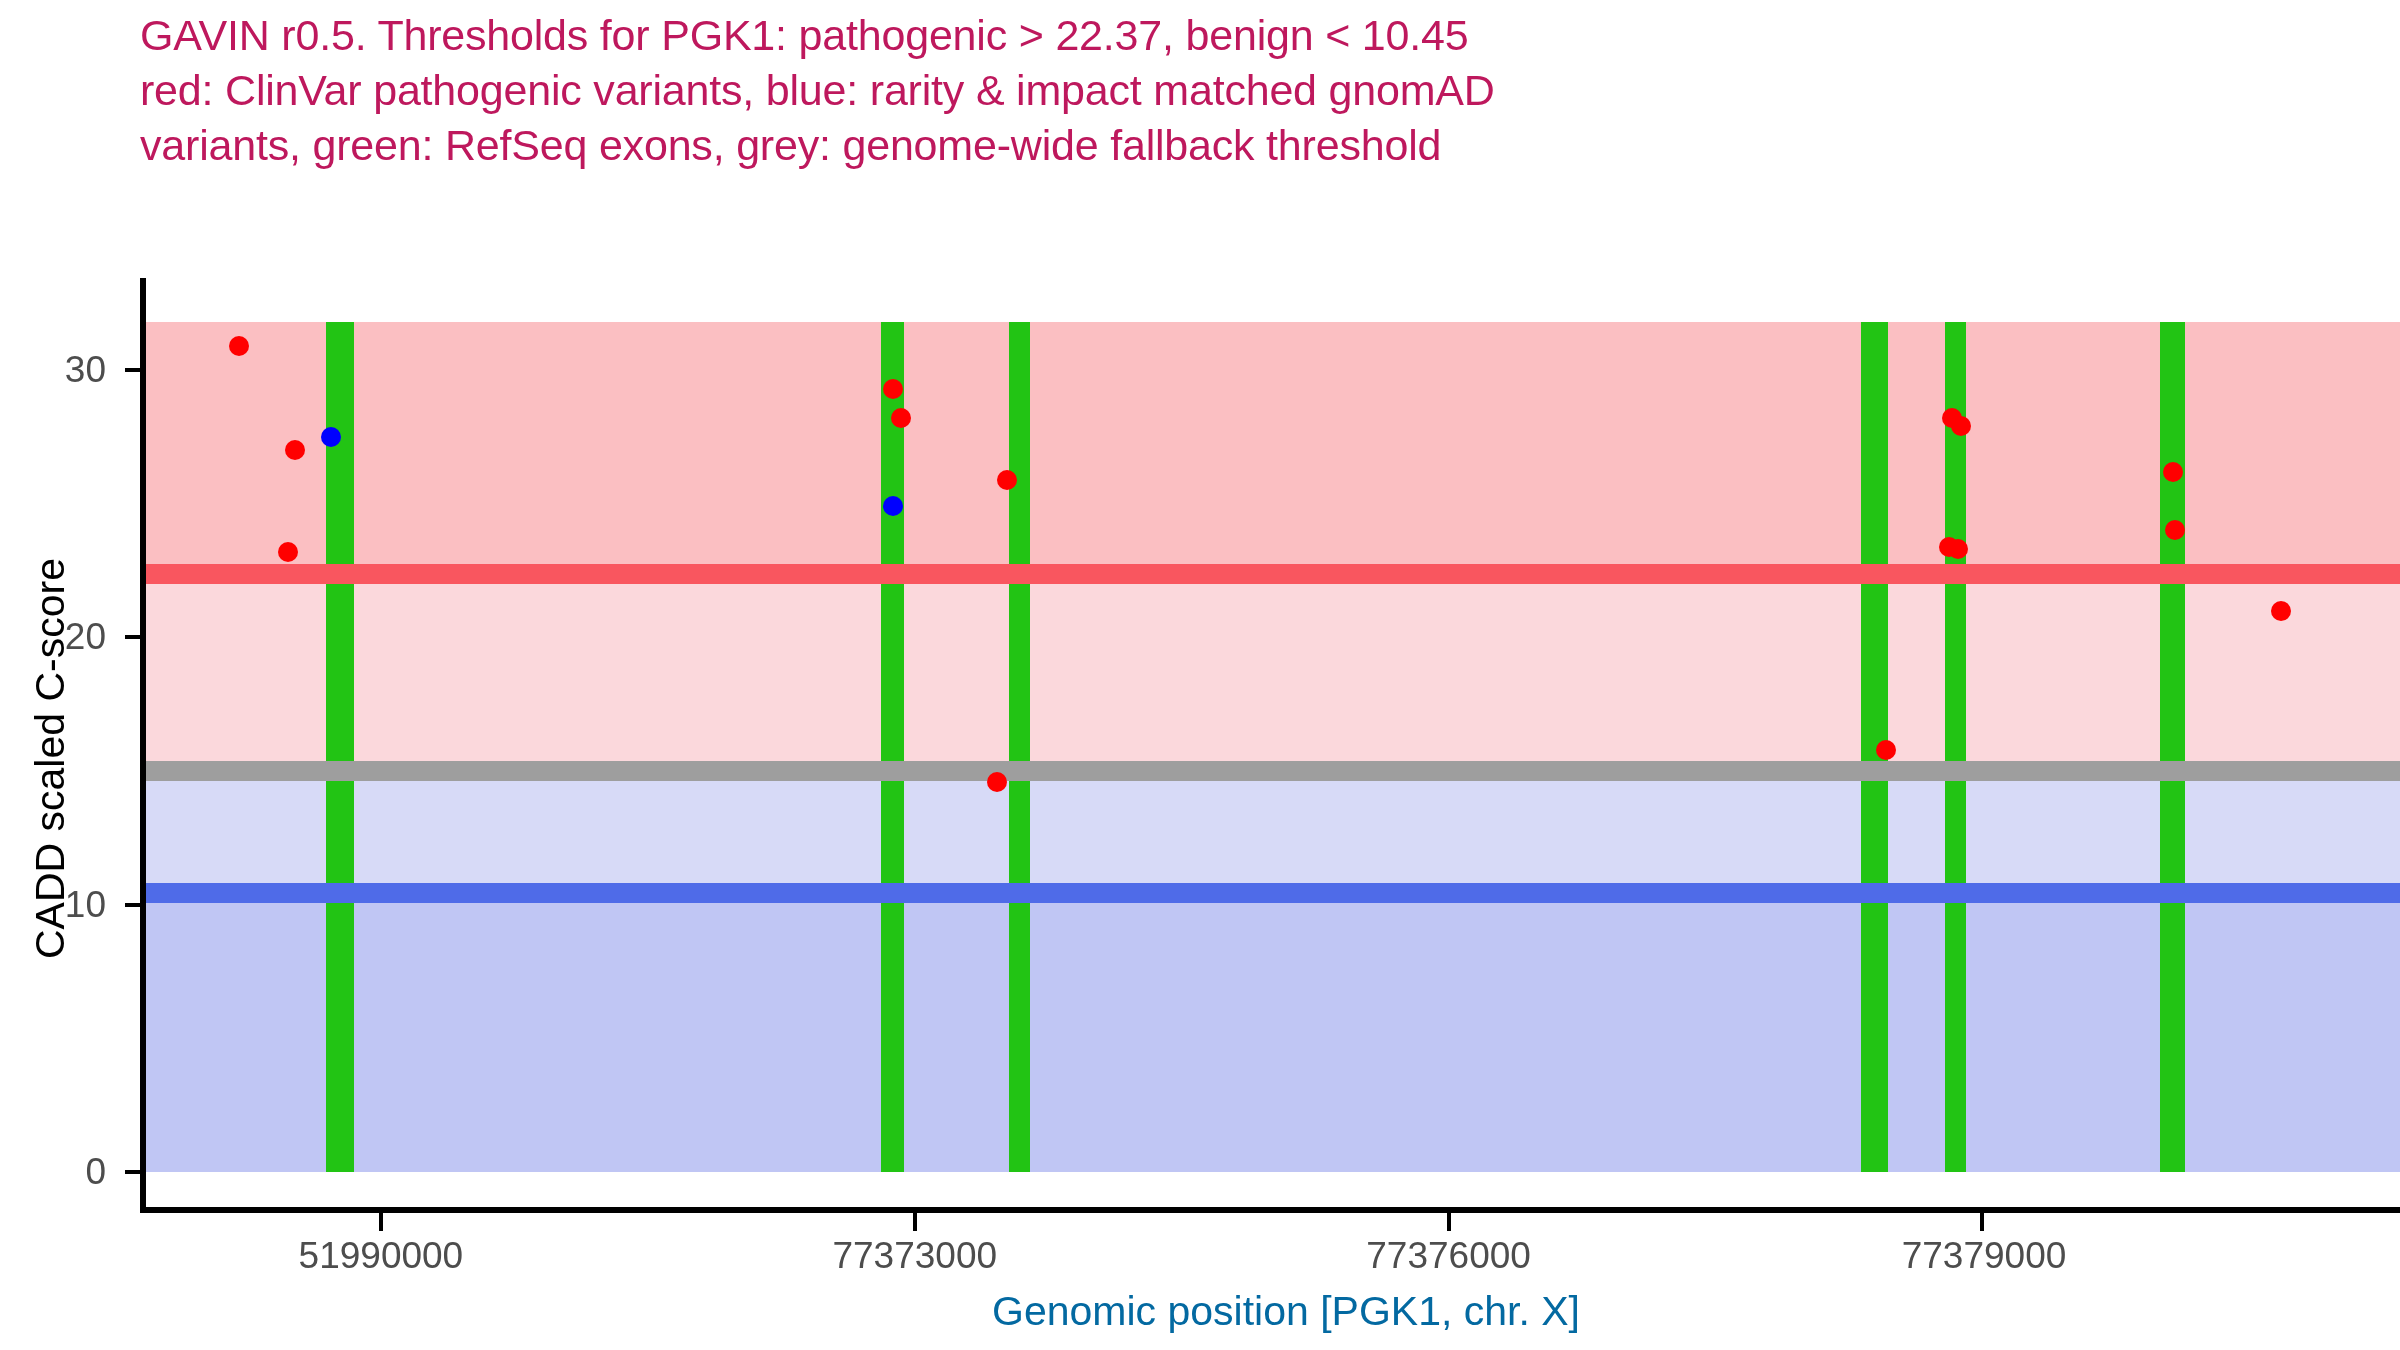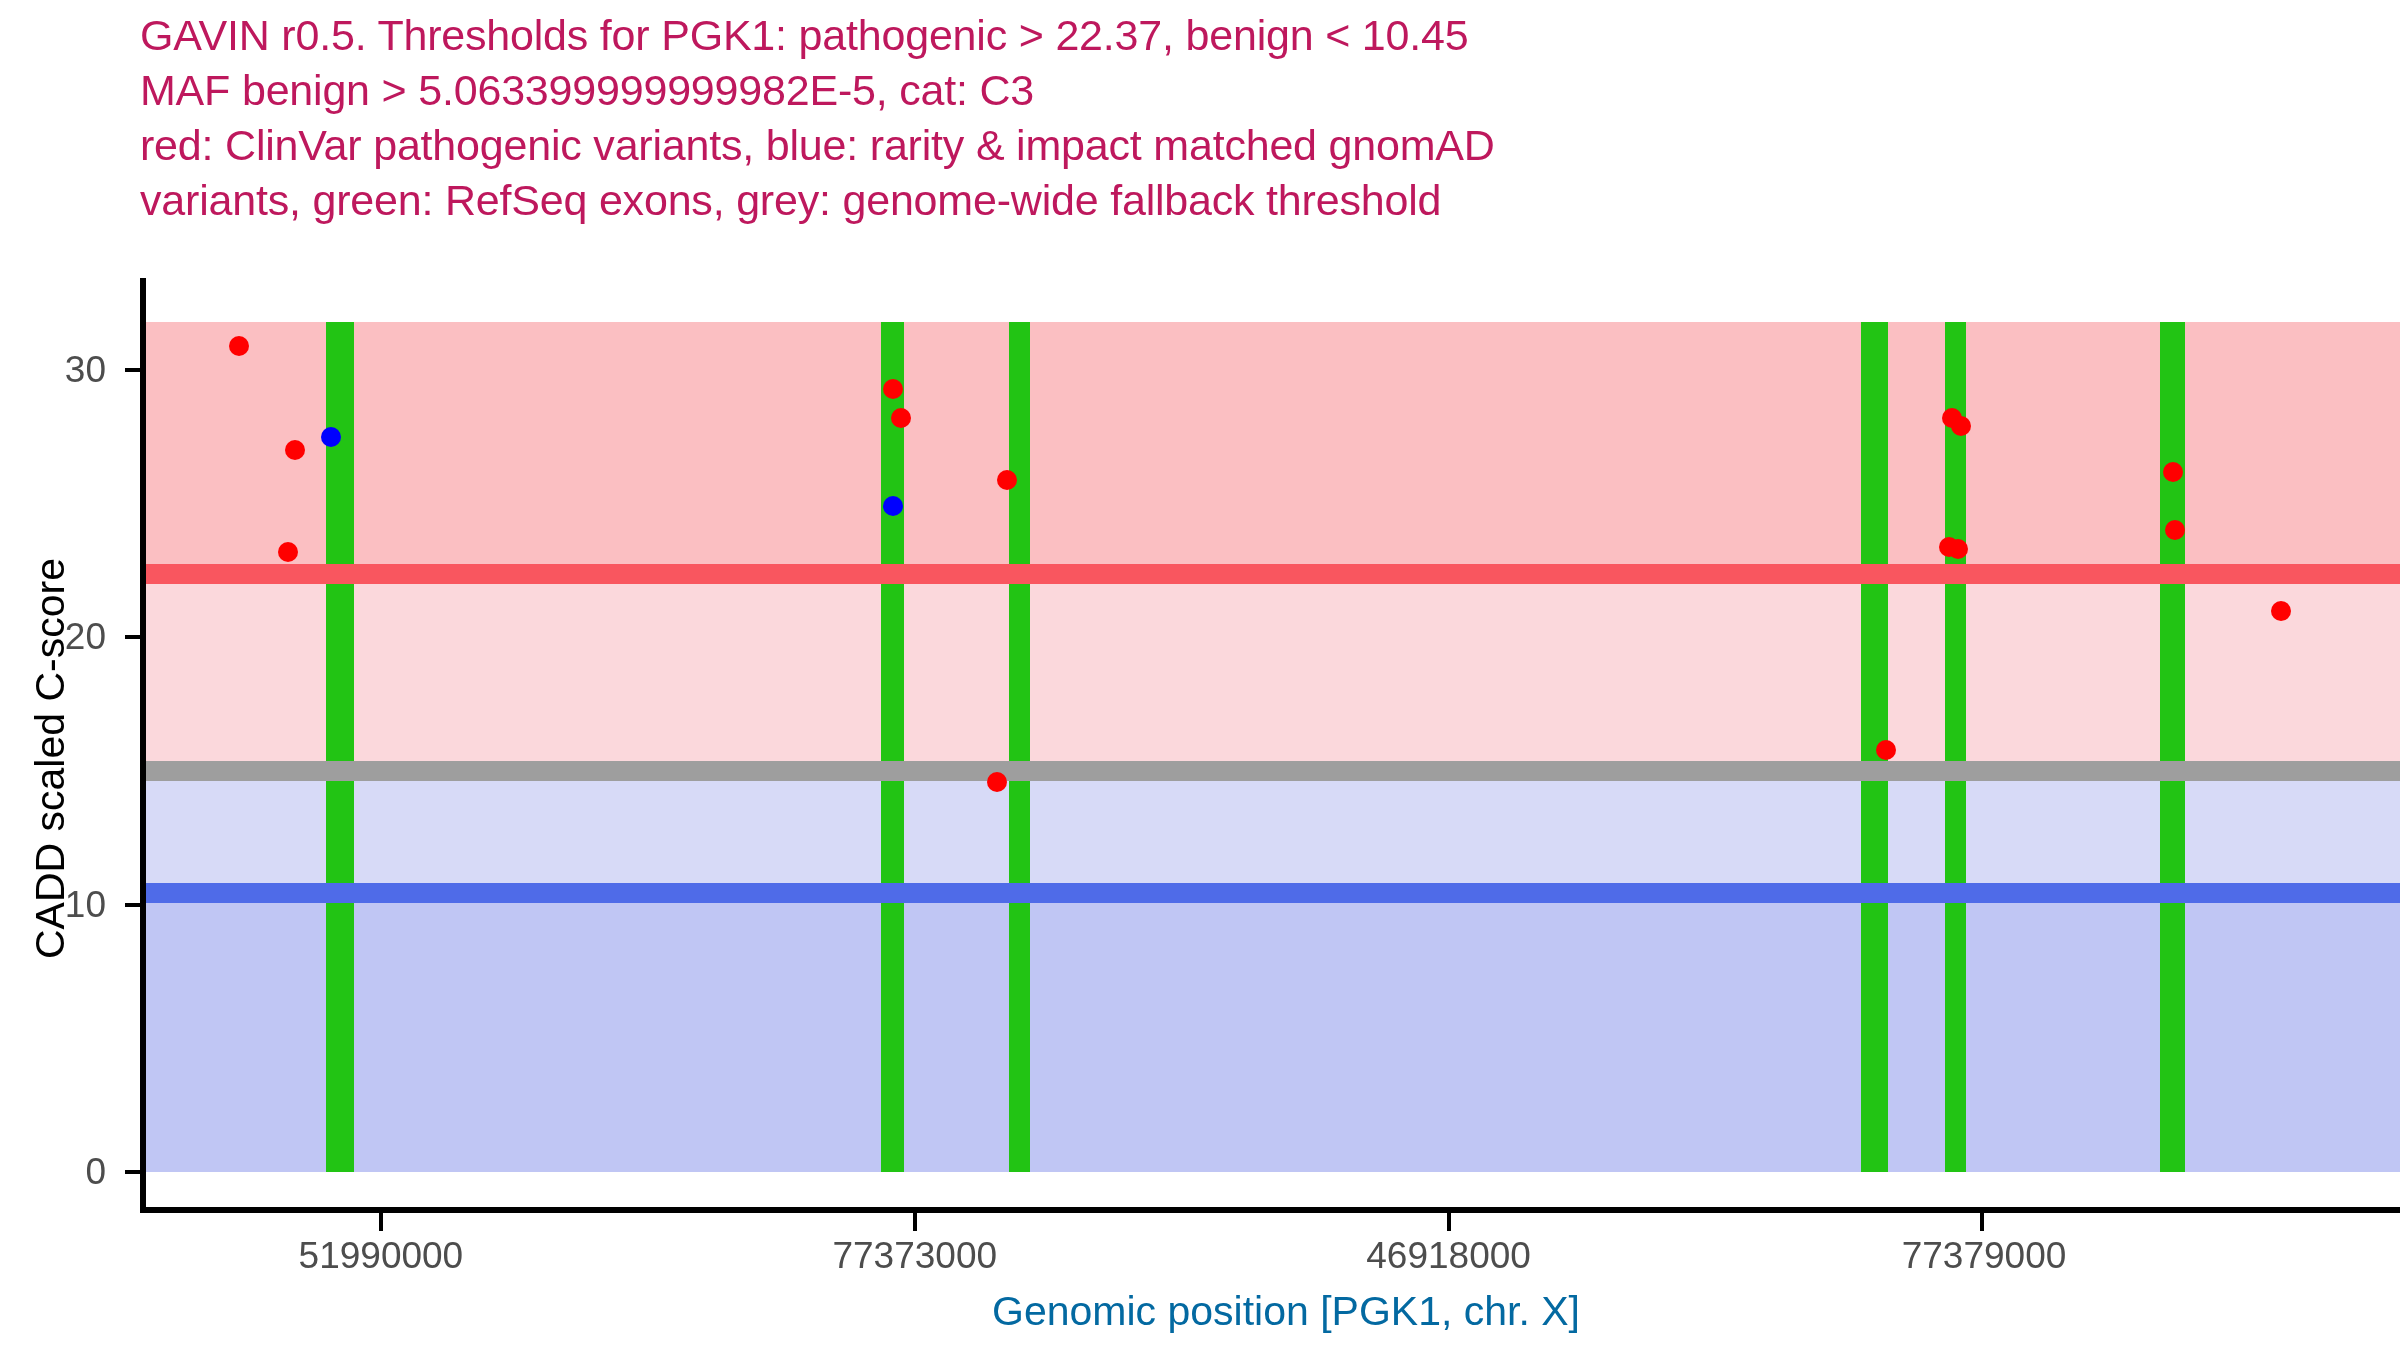--- a/index.html
+++ b/index.html
@@ -115,21 +115,20 @@
     transform-origin:center center;
   }
 </style>
 </head>
 <body>
 
 <div id="root">
 
   <div class="title-block">
     <div class="title-line">GAVIN r0.5. Thresholds for PGK1: pathogenic &gt; 22.37, benign &lt; 10.45</div>
-    <div class="title-line">MAF benign &gt; 5.063399999999982E-5, cat: C3</div>
     <div class="title-line">red: ClinVar pathogenic variants, blue: rarity &amp; impact matched gnomAD</div>
     <div class="title-line">variants, green: RefSeq exons, grey: genome-wide fallback threshold</div>
   </div>
 
   <div class="axis-title-y">CADD scaled C-score</div>
 
   <div class="panel">
 
     <div class="plotarea" id="plotarea">
 
@@ -174,21 +173,21 @@
         <div class="ytxt" style="top: 359.409px; left: -160px;">20</div>
         <div class="ytick" style="top: 90.1132px;"></div>
         <div class="ytxt" style="top: 92.1132px; left: -160px;">30</div>
       </div>
     <div id="xticks" style="position: absolute; left: 0px; top: 935px; width: 2260px;">
         <div class="xtick" style="left: 234.898px;"></div>
         <div class="xtxt" style="left: 234.898px;">51990000</div>
         <div class="xtick" style="left: 768.756px;"></div>
         <div class="xtxt" style="left: 768.756px;">77373000</div>
         <div class="xtick" style="left: 1302.61px;"></div>
-        <div class="xtxt" style="left: 1302.61px;">46918000</div>
+        <div class="xtxt" style="left: 1302.61px;">77376000</div>
         <div class="xtick" style="left: 1836.47px;"></div>
         <div class="xtxt" style="left: 1838px;">77379000</div>
       </div>
   </div>
 
   <div class="axis-title-x">Genomic position [PGK1, chr. X]</div>
 
 </div>
 
 </body></html>

